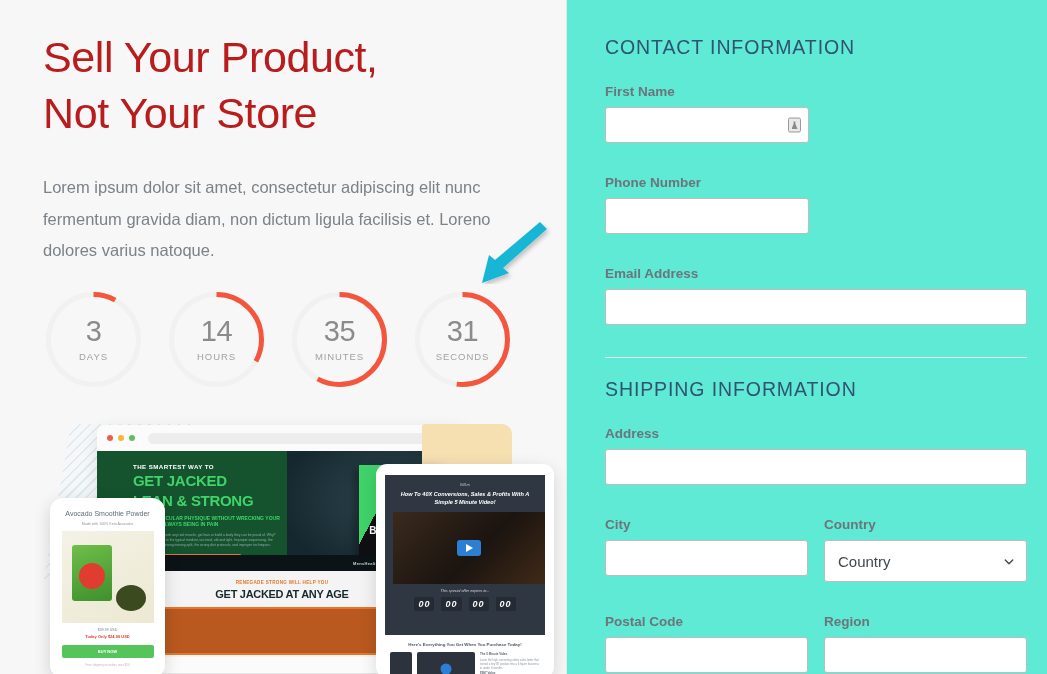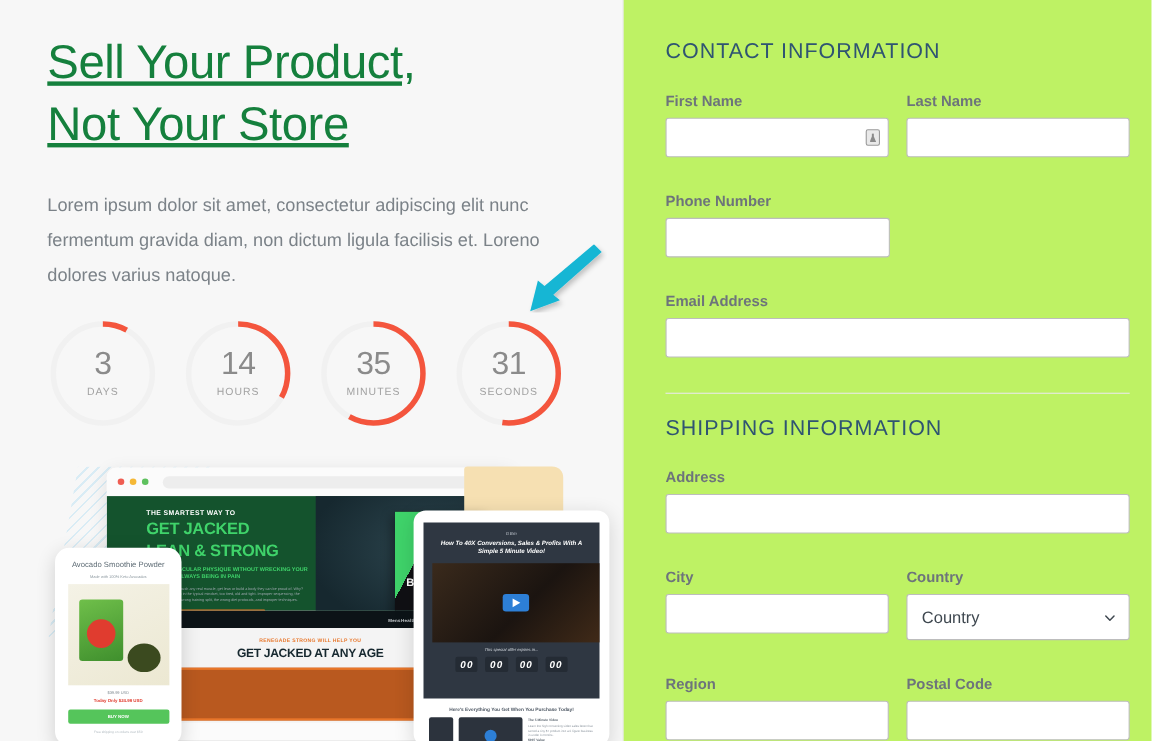--- a/index.html
+++ b/index.html
@@ -17,23 +17,22 @@
     width: 567px; height: 674px;
     background: #f7f7f7;
     overflow: hidden;
     border-right: 1px solid #e6e6e6;
   }
   .hero-title {
     position: absolute; left: 43px; top: 30px;
     width: 470px;
     font-size: 43px; line-height: 1.30;
     font-weight: 400;
-    color: #15803d;
+    color: #b91c1c;
     letter-spacing: -0.4px;
-    text-decoration: underline;
   }
   .hero-sub {
     position: absolute; left: 43px; top: 172px;
     width: 470px;
     font-size: 16.5px; line-height: 1.92;
     color: #7b8288;
     font-weight: 400;
   }
 
   
@@ -196,21 +195,21 @@
   .tb-txt{ flex:1; }
   .tb-txt p{ font-size:2.8px; color:#8d969f; line-height:1.5; }
   .tb-txt b{ font-size:3px; color:#5d6771; display:block; margin-bottom:2px; }
 
   
   .arrow { position:absolute; left:476px; top:222px; width:76px; height:62px; z-index: 40; }
 
   
   .right-panel {
     position: relative; width: 480px; height: 674px;
-    background: #bef264; padding: 36px 20px 0 38px;
+    background: #5eead4; padding: 36px 20px 0 38px;
   }
   .section-head {
     font-size: 19.5px; color: #2f5472; font-weight: 400;
     letter-spacing: 0.9px; margin-bottom: 25px;
   }
   .field-label {
     font-size: 13.5px; color: #6d747b; font-weight: 700; margin-bottom: 8px;
   }
   .field-input {
     width: 100%; height: 36px; background: #fff;
@@ -403,24 +402,20 @@
     <div class="row">
       <div class="col-half field-group">
         <div class="field-label">First Name</div>
         <div class="wrap-autofill">
           <input class="field-input" type="text" placeholder="" style="">
           <span class="autofill-icon">
               <i></i>
             </span>
         </div>
       </div>
-      <div class="col-half field-group">
-        <div class="field-label">Last Name</div>
-        <input class="field-input" type="text" placeholder="" style="">
-      </div>
     </div>
 
     <div class="field-group">
       <div class="field-label">Phone Number</div>
       <input class="field-input col-half" style="width: 204px;" type="text" placeholder="">
     </div>
 
     <div class="field-group">
       <div class="field-label">Email Address</div>
       <input class="field-input" type="text" placeholder="" style="">
@@ -446,24 +441,24 @@
           <select class="field-select" id="country-select"><option value="Country">Country</option><option value="United States">United States</option><option value="Canada">Canada</option><option value="United Kingdom">United Kingdom</option><option value="Australia">Australia</option></select>
           <svg class="chev" viewBox="0 0 12 12">
             <path d="M1.5 3.5 L6 8.2 L10.5 3.5" fill="none" stroke="#3f4850" stroke-width="1.6" stroke-linecap="round" stroke-linejoin="round"></path>
           </svg>
         </div>
       </div>
     </div>
 
     <div class="row">
       <div class="col-half field-group">
+        <div class="field-label">Postal Code</div>
+        <input class="field-input" type="text" placeholder="" style="">
+      </div>
+      <div class="col-half field-group">
         <div class="field-label">Region</div>
-        <input class="field-input" type="text" placeholder="" style="">
-      </div>
-      <div class="col-half field-group">
-        <div class="field-label">Postal Code</div>
         <input class="field-input" type="text" placeholder="" style="">
       </div>
     </div>
 
     <div class="divider"></div>
   </div>
 </div>
 
 </body></html>

